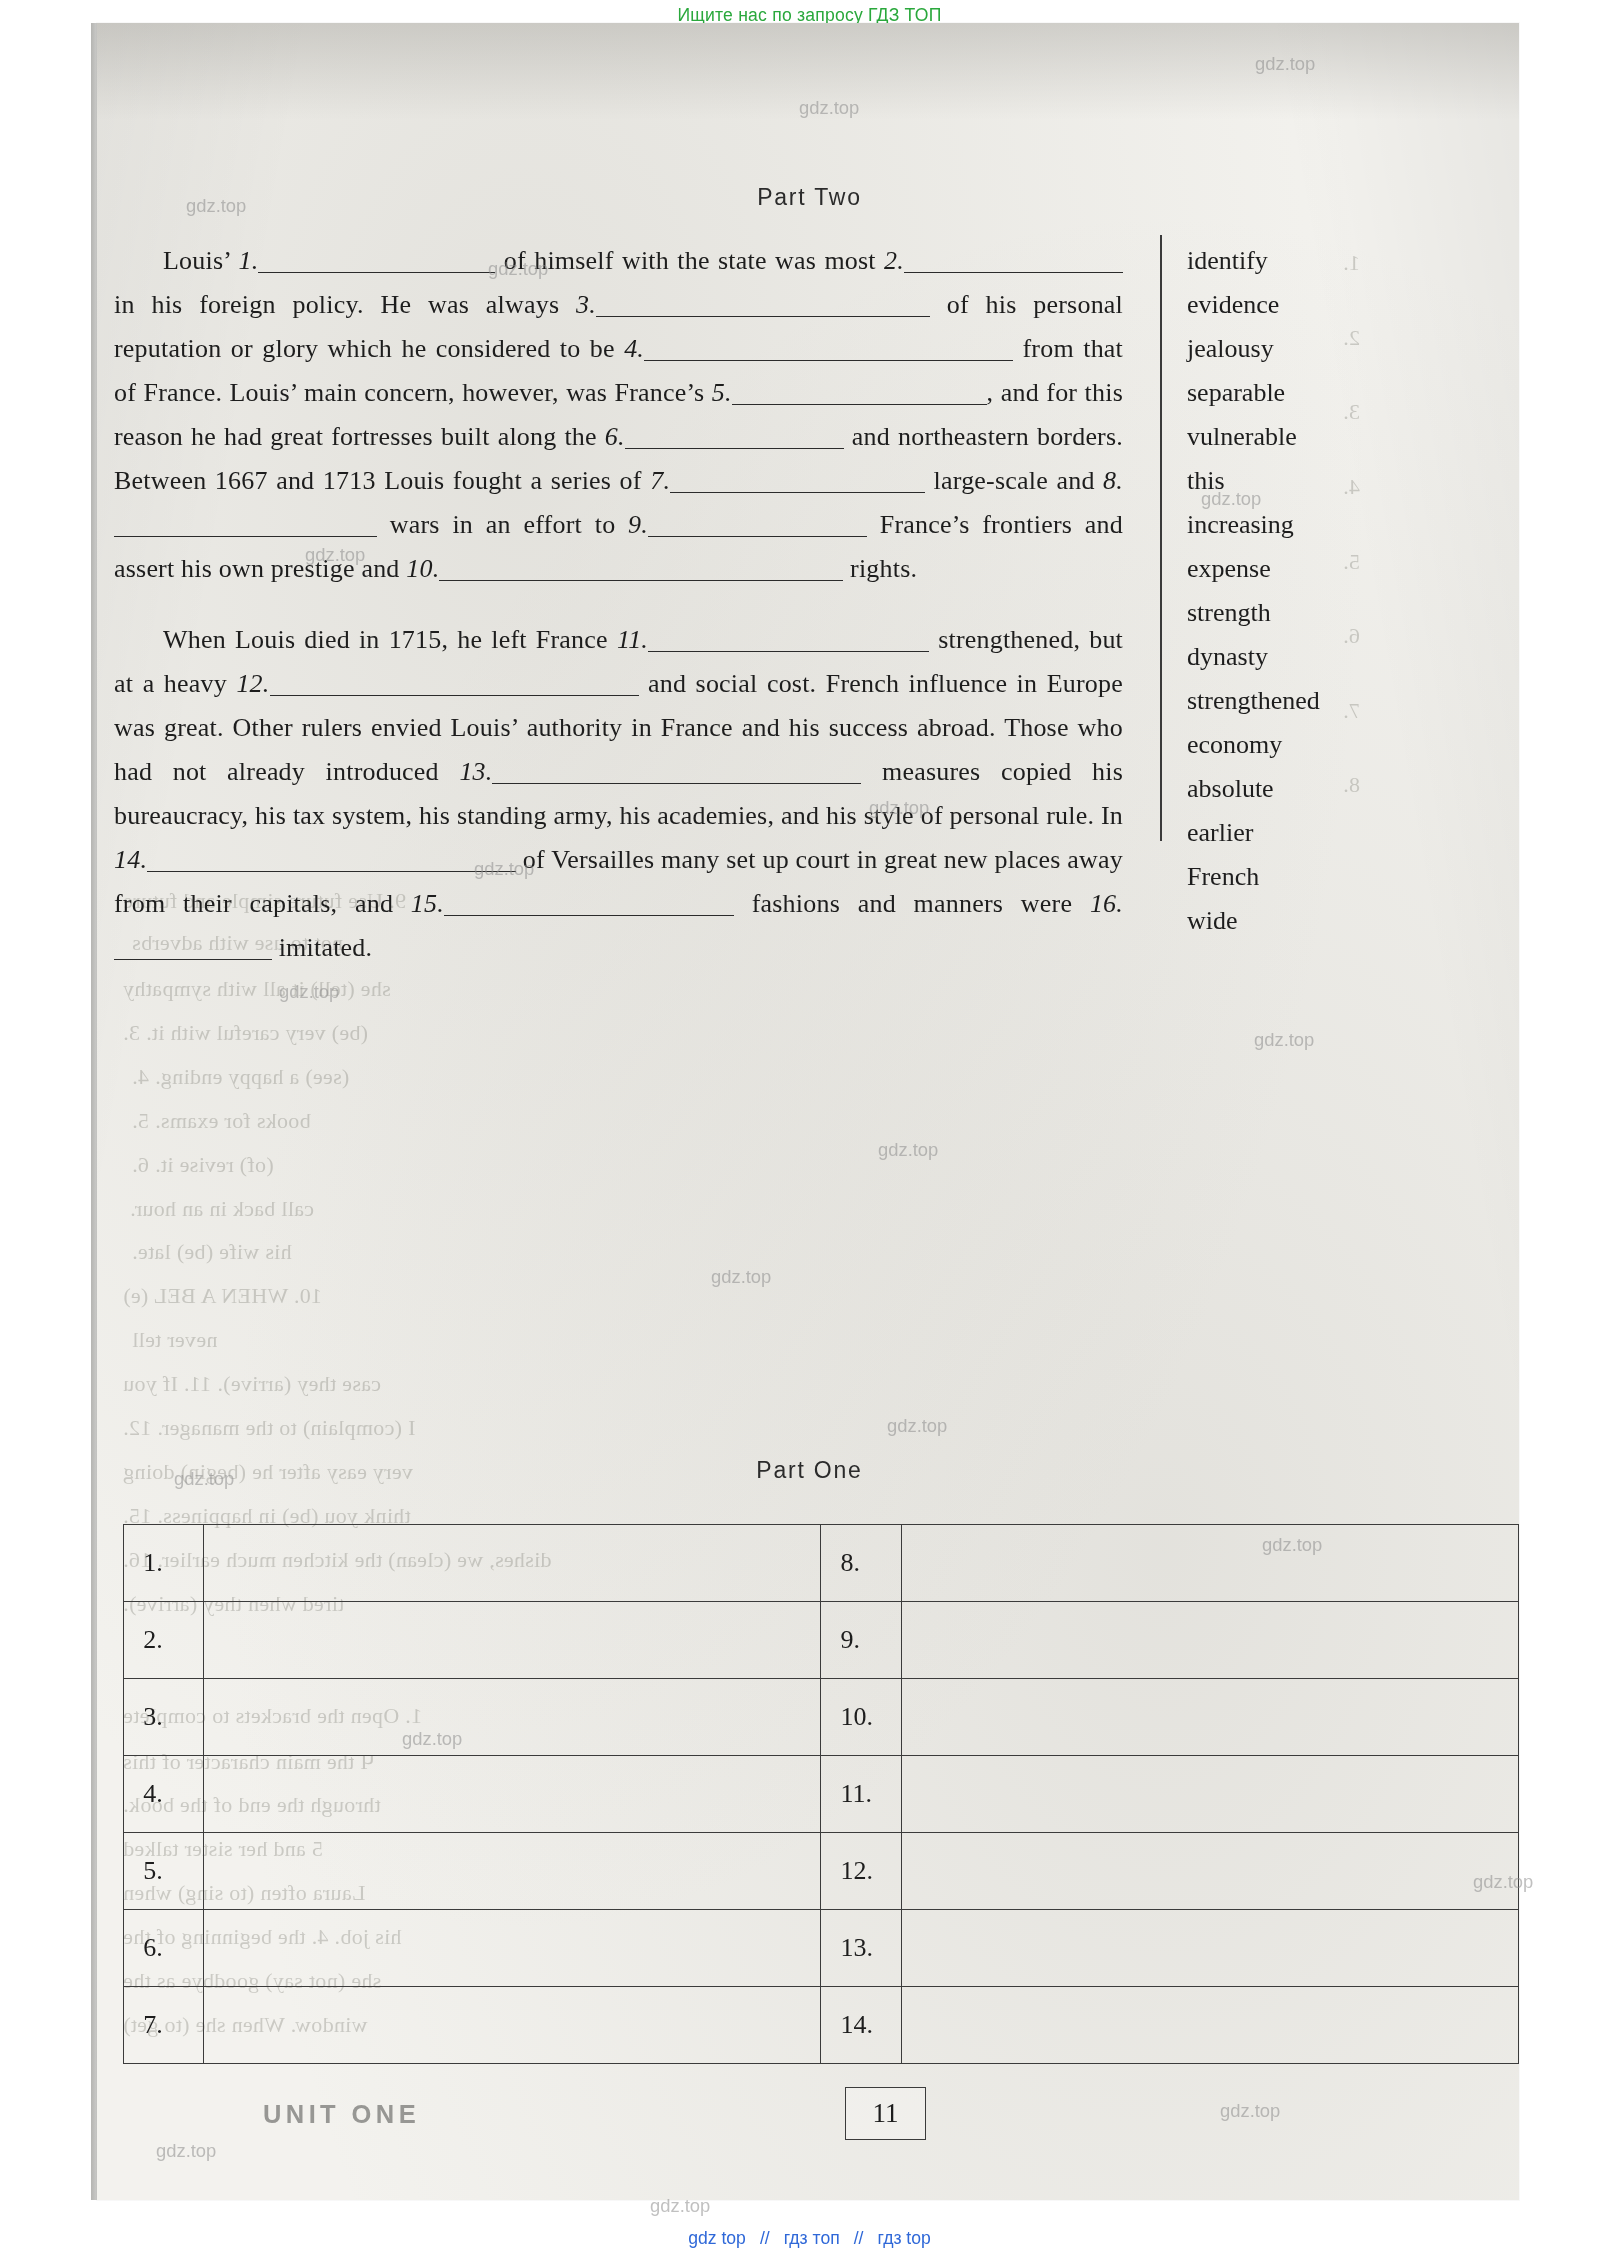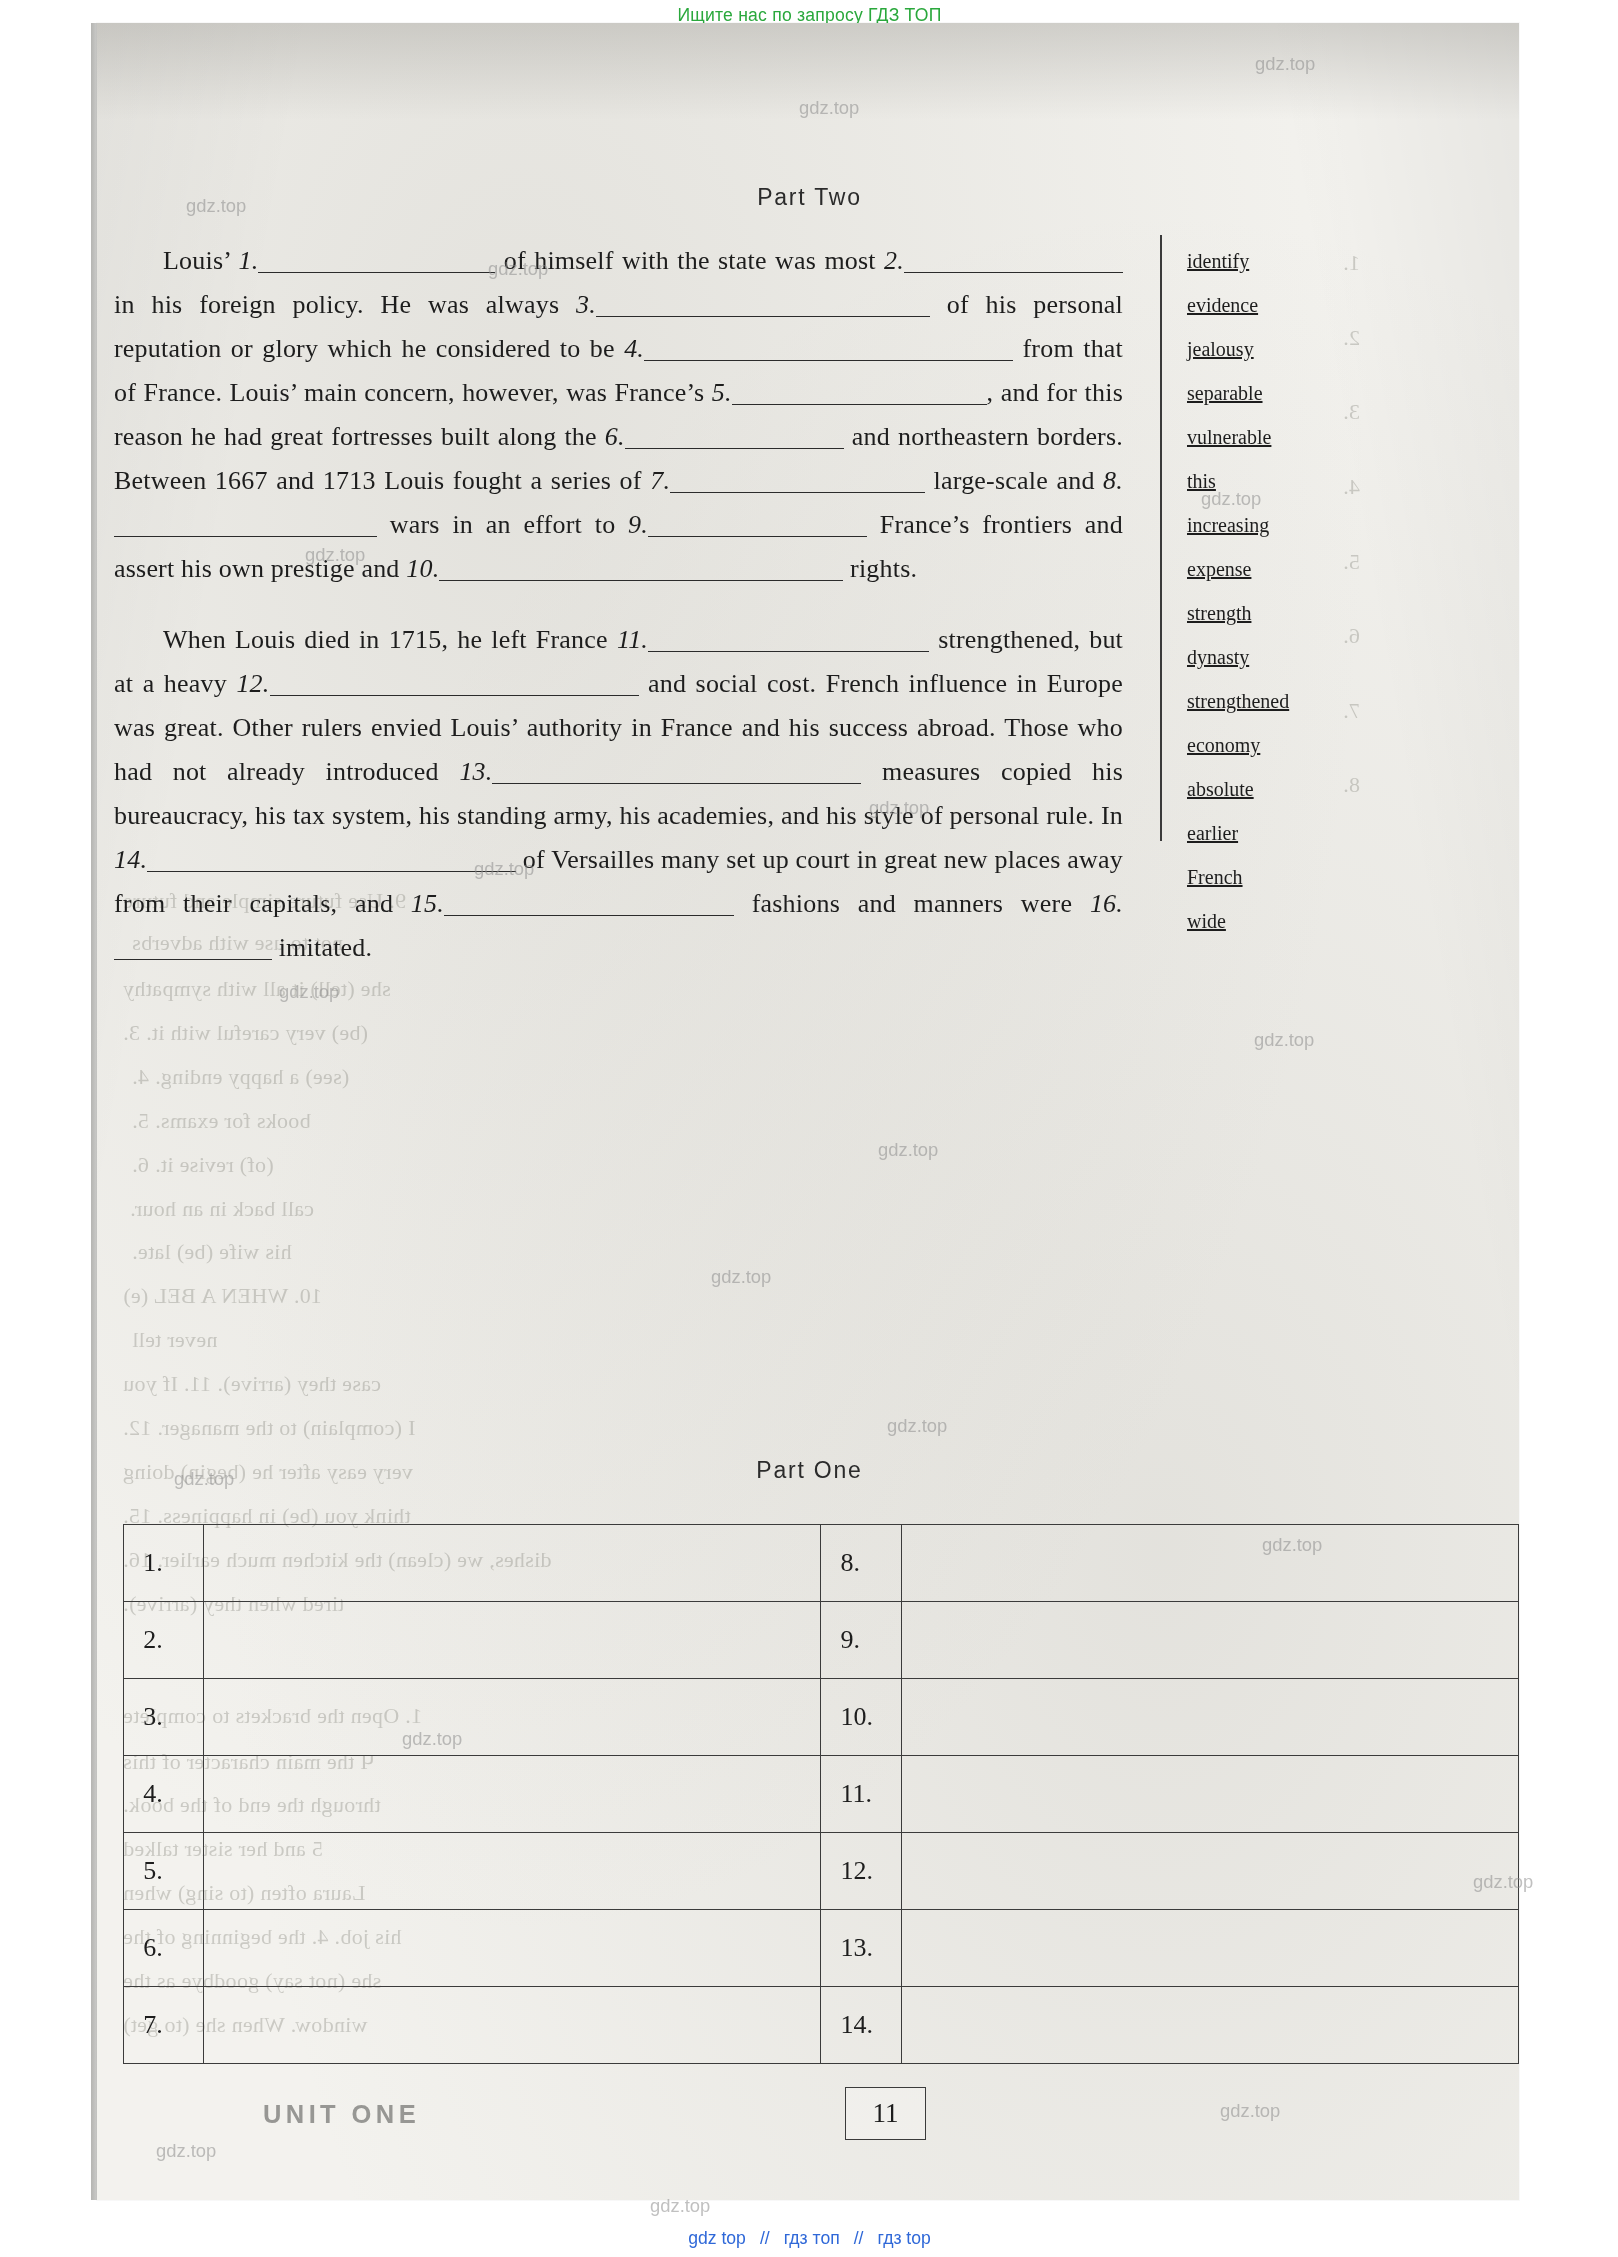--- a/index.html
+++ b/index.html
@@ -135,24 +135,23 @@
     top: 235px;
     width: 1.8px;
     height: 606px;
     background: #3a3a3a;
   }
   .wordbank {
     position: absolute;
     left: 1187px;
     top: 239px;
     width: 228px;
-    font-size: 20px;
+    font-size: 26px;
     line-height: 44px;
     color: #1d1d1d;
-    text-decoration: underline;
   }
   .wordbank div { white-space: nowrap; }
 
   
   .answer-table {
     position: absolute;
     left: 123px;
     top: 1524px;
     width: 1396px;
     height: 520px;

